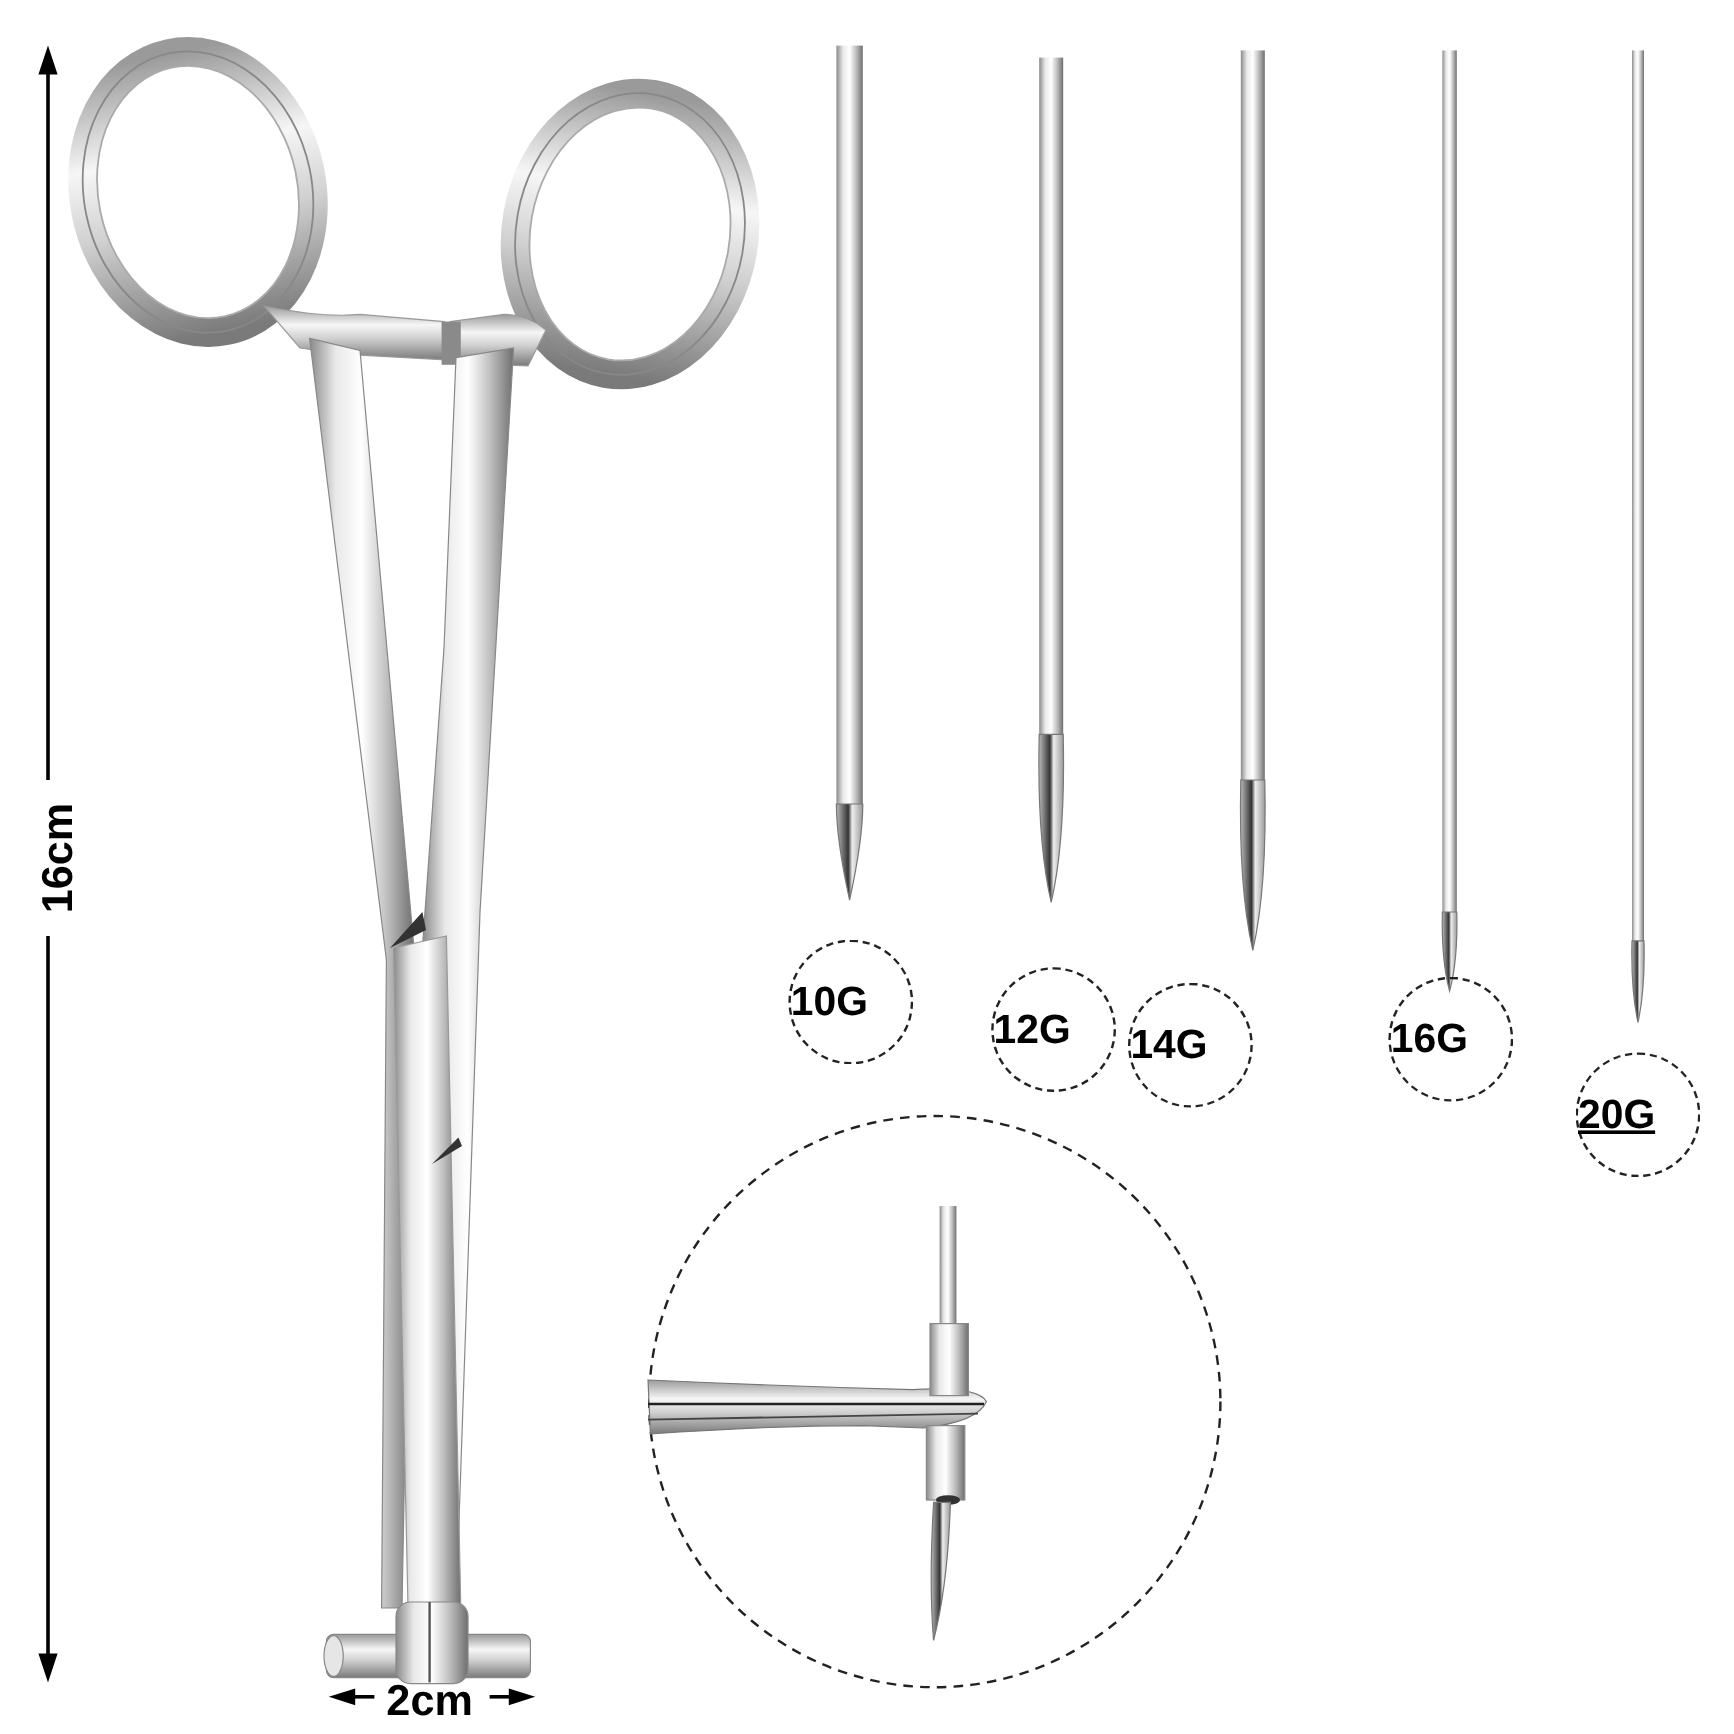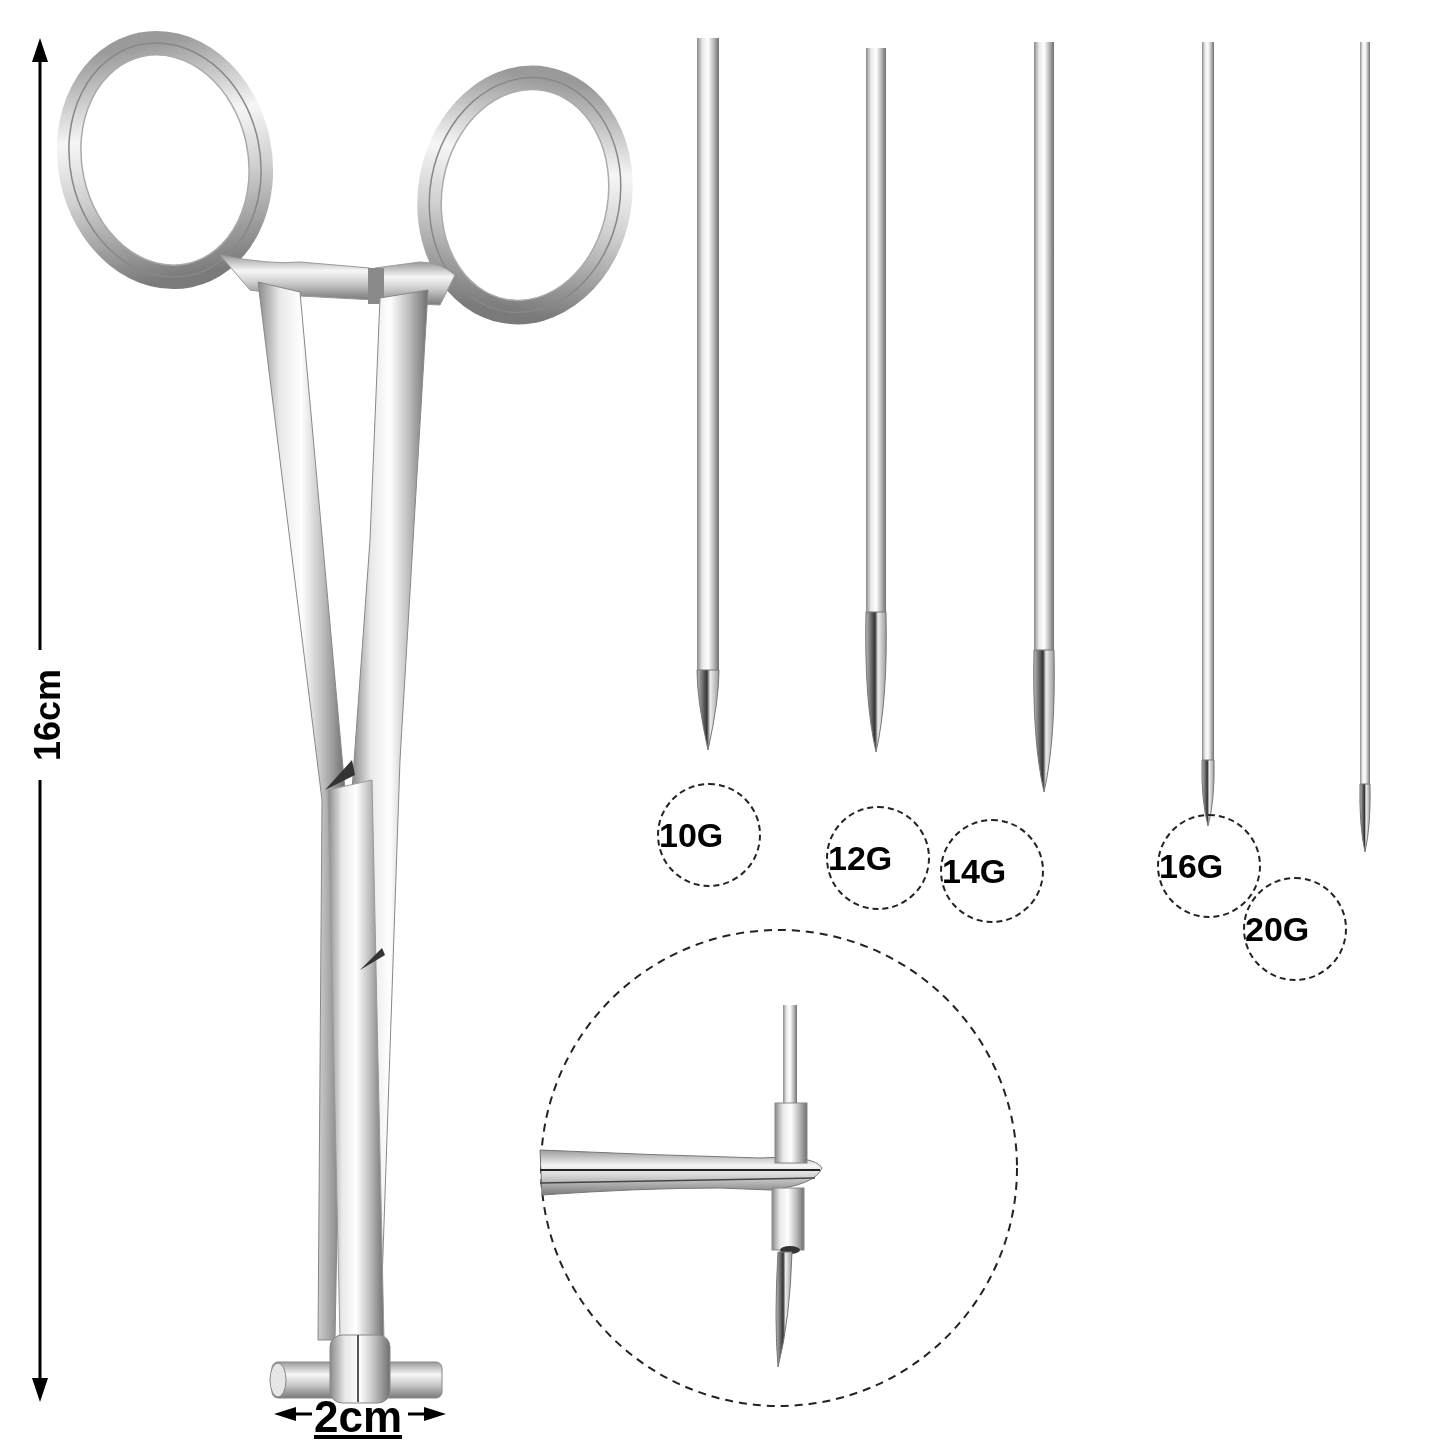--- a/index.html
+++ b/index.html
@@ -2,21 +2,21 @@
 <html><head>
 <meta charset="utf-8">
 <style>
   html,body{margin:0;padding:0;background:#fff;}
   body{width:1445px;height:1445px;position:relative;overflow:hidden;font-family:"Liberation Sans",sans-serif;}
   .abs{position:absolute;}
   .label{font-weight:bold;color:#000;font-family:"Liberation Sans",sans-serif;}
   .vlabel{left:18px;top:665px;width:60px;height:100px;display:flex;align-items:center;justify-content:center;}
   .vlabel span{transform:rotate(-90deg);font-size:36px;white-space:nowrap;}
   .gauge{border:2px dashed #222;border-radius:50%;display:flex;align-items:center;justify-content:flex-start;font-size:34px;box-sizing:border-box;}
-  .hlabel{left:272px;top:1395px;width:172px;height:44px;display:flex;align-items:center;justify-content:center;font-size:44px;text-decoration:underline;}
+  .hlabel{left:272px;top:1395px;width:172px;height:44px;display:flex;align-items:center;justify-content:center;font-size:36px;}
   svg{position:absolute;left:0;top:0;}
 </style>
 </head>
 <body>
 
 <svg width="1445" height="1445" viewBox="0 0 1445 1445">
   <defs>
     <linearGradient id="steelH" x1="0" x2="1" y1="0" y2="0">
       <stop offset="0" stop-color="#8a8a8a"></stop>
       <stop offset="0.25" stop-color="#e9e9e9"></stop>
@@ -134,15 +134,15 @@
 </div>
 <div class="abs gauge label" style="left:826px;top:806px;width:104px;height:104px;">
   <span>12G</span>
 </div>
 <div class="abs gauge label" style="left:940px;top:819px;width:104px;height:104px;">
   <span>14G</span>
 </div>
 <div class="abs gauge label" style="left:1157px;top:814px;width:104px;height:104px;">
   <span>16G</span>
 </div>
-<div class="abs gauge label" style="left:1243px;top:877px;width:104px;height:104px;">
+<div class="abs gauge label" style="left:1313px;top:877px;width:104px;height:104px;text-decoration:underline;">
   <span>20G</span>
 </div>
 
 </body></html>

